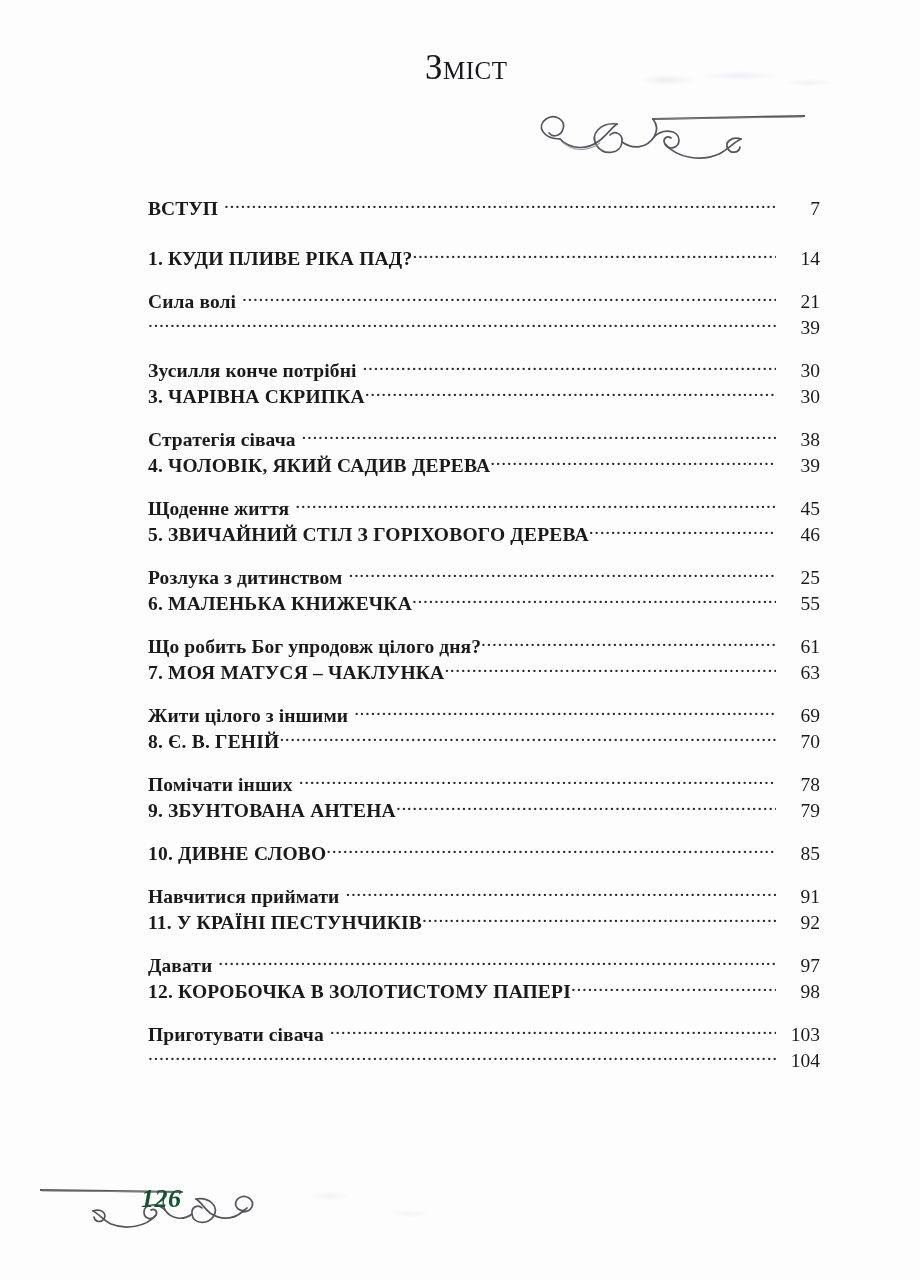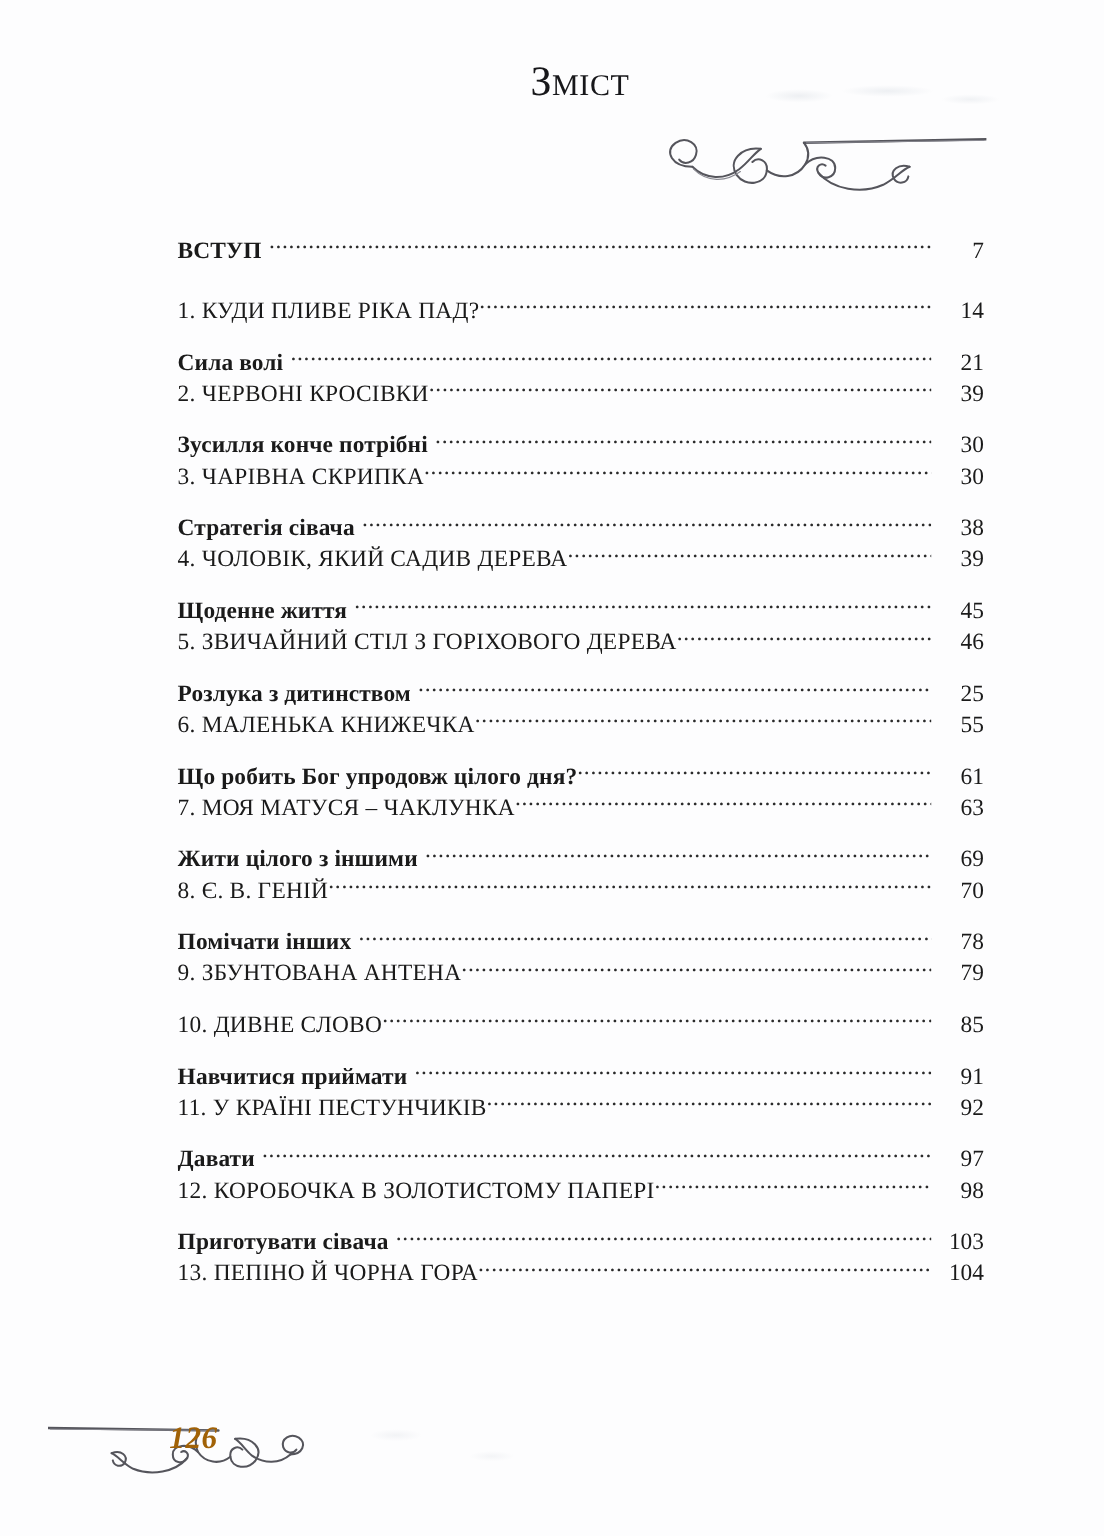--- a/index.html
+++ b/index.html
@@ -44,21 +44,21 @@
     height: 70px;
     background:
       radial-gradient(ellipse 30px 7px at 30% 40%, rgba(185,192,202,.16), rgba(255,255,255,0) 72%),
       radial-gradient(ellipse 26px 6px at 70% 65%, rgba(185,192,202,.14), rgba(255,255,255,0) 72%);
     pointer-events: none;
   }
 
   
   .header {
     position: absolute;
-    left: 17px;
+    left: 0;
     top: 0;
     width: 752px;
     height: 180px;
   }
   .page-title {
     position: absolute;
     left: 425px;
     top: 48px;
     font-size: 35px;
     font-family: "Liberation Serif", "DejaVu Serif", serif;
@@ -103,21 +103,21 @@
     overflow: hidden;
     text-overflow: clip;
   }
   
   .toc-row.section .toc-label {
     font-weight: 600;
     letter-spacing: 0.1px;
   }
   
   .toc-row.chapter .toc-label {
-    font-weight: 400;
+    font-weight: 700;
     letter-spacing: 0.2px;
   }
   .toc-leader {
     flex: 1 1 auto;
     min-width: 8px;
     position: relative;
     height: 26px;
     overflow: hidden;
   }
   .toc-leader::after {
@@ -160,21 +160,21 @@
     height: 70px;
     transform: scaleX(-1);
   }
   .footer-page-number {
     position: absolute;
     left: 141px;
     top: 24px;
     font-size: 26px;
     font-style: italic;
     font-weight: 700;
-    color: #a16207;
+    color: #14532d;
     letter-spacing: 0.5px;
   }
 </style>
 </head>
 <body>
 
 <div class="page">
 
   <div class="scan-noise"></div>
   <div class="scan-noise-2"></div>
@@ -221,21 +221,20 @@
           <span class="toc-page">14</span>
         </div>
       </div>
       <div class="toc-group">
         <div class="toc-row section loose">
           <span class="toc-label">Сила волі</span>
           <span class="toc-leader"></span>
           <span class="toc-page">21</span>
         </div>
         <div class="toc-row chapter tight">
-          <span class="toc-label">2. ЧЕРВОНІ КРОСІВКИ</span>
           <span class="toc-leader"></span>
           <span class="toc-page">39</span>
         </div>
       </div>
       <div class="toc-group">
         <div class="toc-row section loose">
           <span class="toc-label">Зусилля конче потрібні</span>
           <span class="toc-leader"></span>
           <span class="toc-page">30</span>
         </div>
@@ -348,21 +347,20 @@
           <span class="toc-page">98</span>
         </div>
       </div>
       <div class="toc-group">
         <div class="toc-row section loose">
           <span class="toc-label">Приготувати сівача</span>
           <span class="toc-leader"></span>
           <span class="toc-page">103</span>
         </div>
         <div class="toc-row chapter tight">
-          <span class="toc-label">13. ПЕПІНО Й ЧОРНА ГОРА</span>
           <span class="toc-leader"></span>
           <span class="toc-page">104</span>
         </div>
       </div>
     </div>
 
   <div class="footer">
     <div class="footer-ornament">
       <svg viewBox="0 0 220 70" width="220" height="70" fill="none" stroke="#55555c" stroke-width="1.7" stroke-linecap="round">
         <path d="M78 20 L220 18" stroke-width="2.1"></path>

